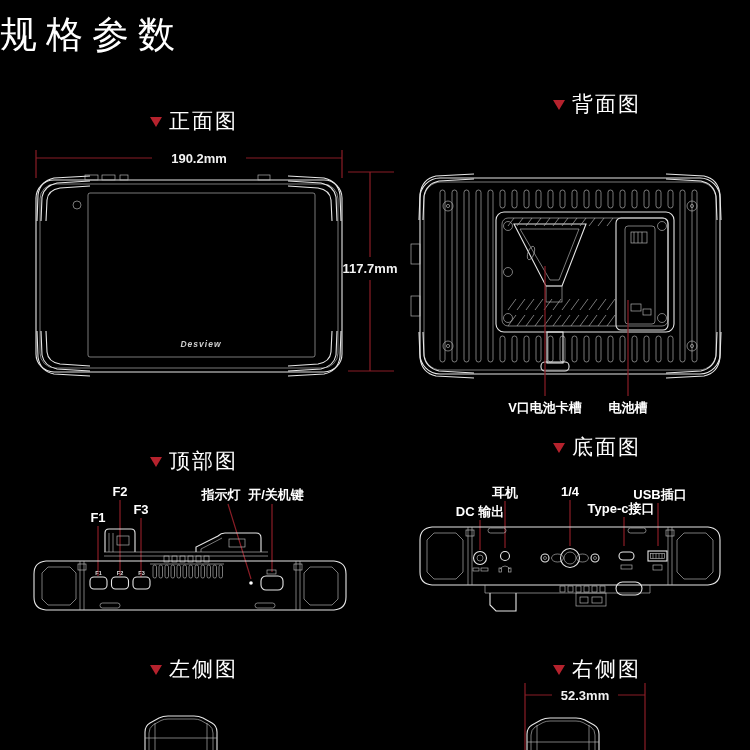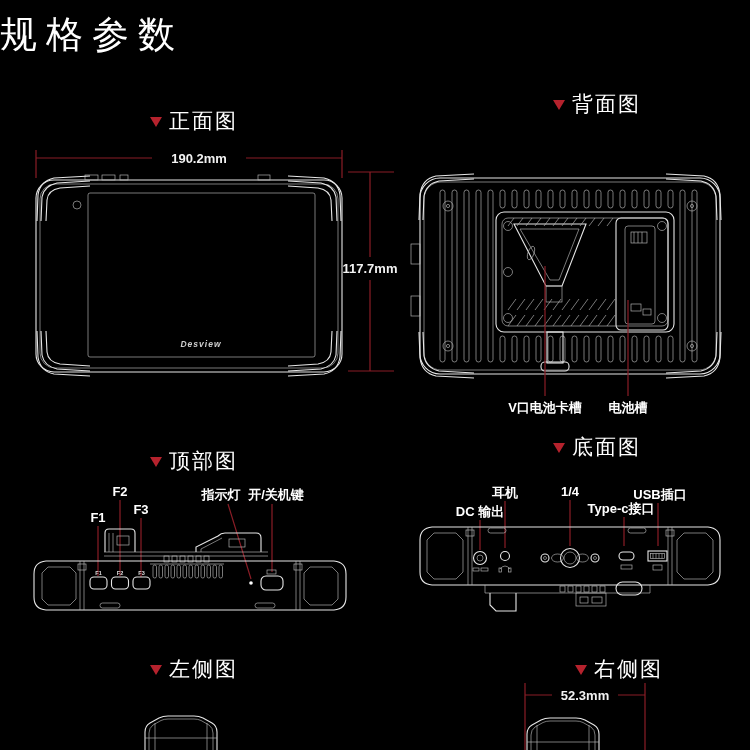--- a/index.html
+++ b/index.html
@@ -41,21 +41,21 @@
     <span class="sec-t">顶部图</span>
   </div>
   <div class="sec" style="left:553px;top:433px">
     <span class="tri"></span>
     <span class="sec-t">底面图</span>
   </div>
   <div class="sec" style="left:150px;top:655px">
     <span class="tri"></span>
     <span class="sec-t">左侧图</span>
   </div>
-  <div class="sec" style="left:575px;top:655px">
+  <div class="sec" style="left:553px;top:655px">
     <span class="tri"></span>
     <span class="sec-t">右侧图</span>
   </div>
 
   <svg class="draw" style="left:30px;top:145px" width="370" height="235" viewBox="0 0 370 235">
     <g class="dim">
       <path d="M6,5 V33 M312,5 V33 M6,13 H122 M216,13 H312"></path>
     </g>
     <text class="dimt" x="169" y="18" text-anchor="middle">190.2mm</text>
     <g class="dim">

